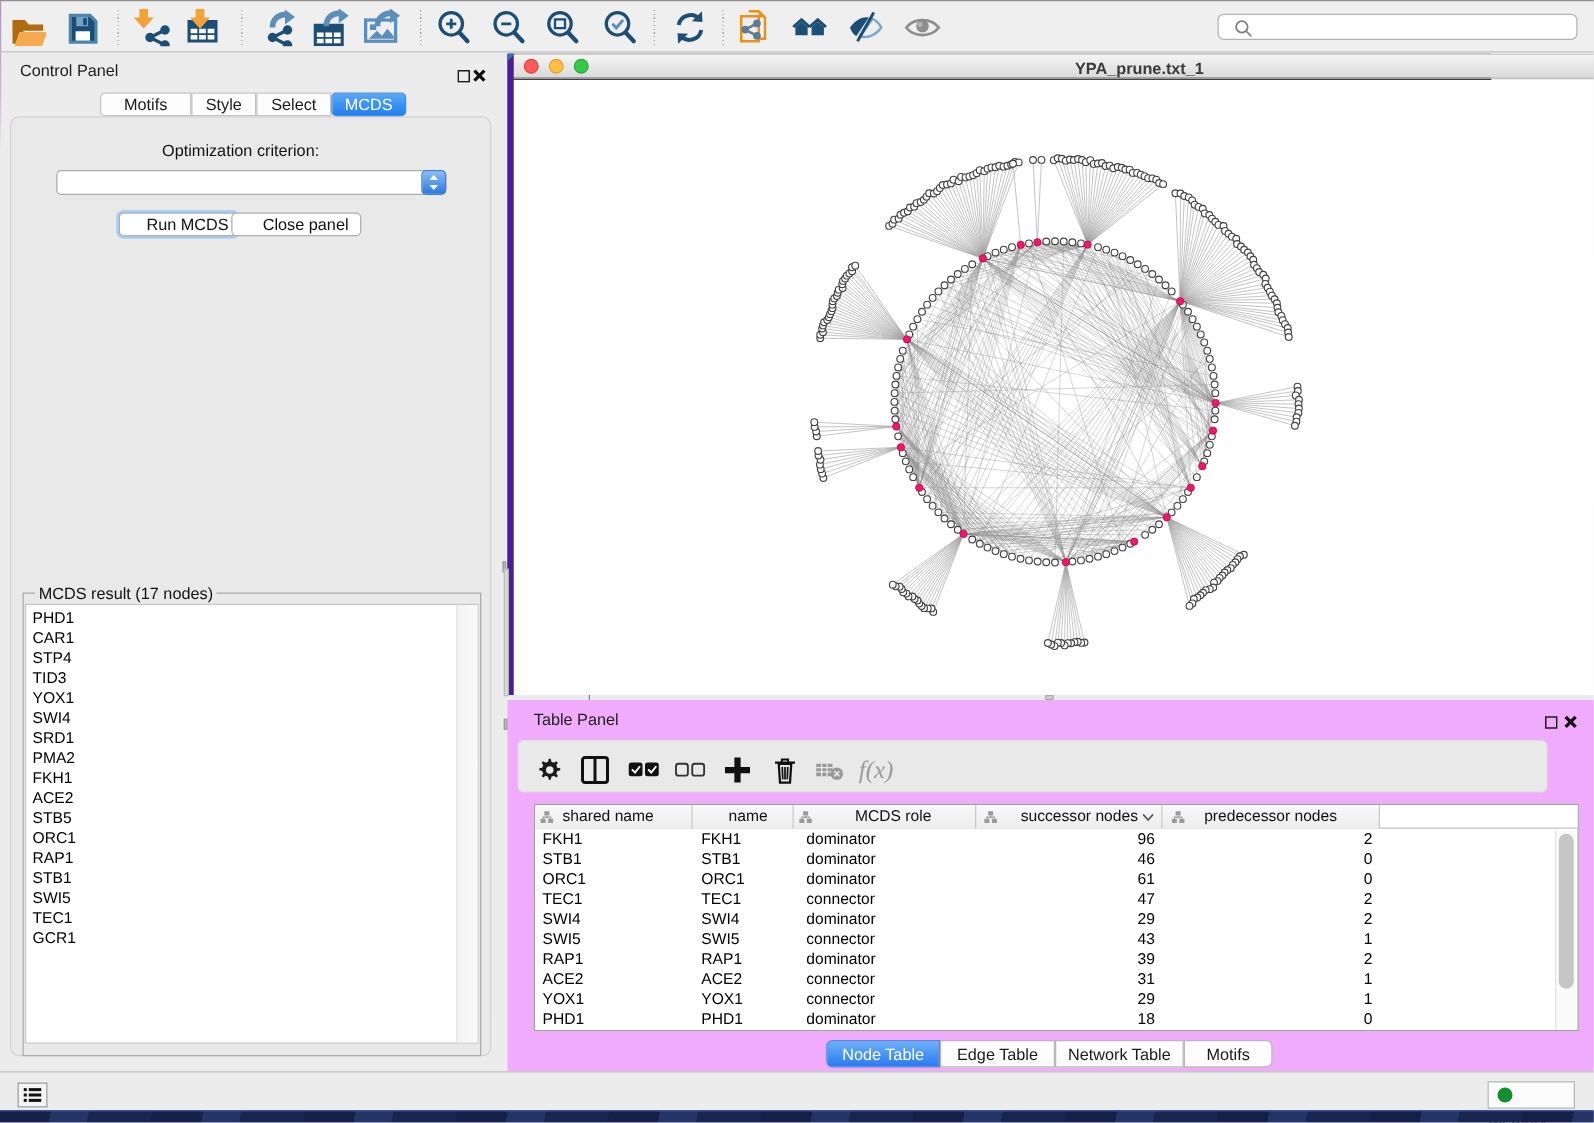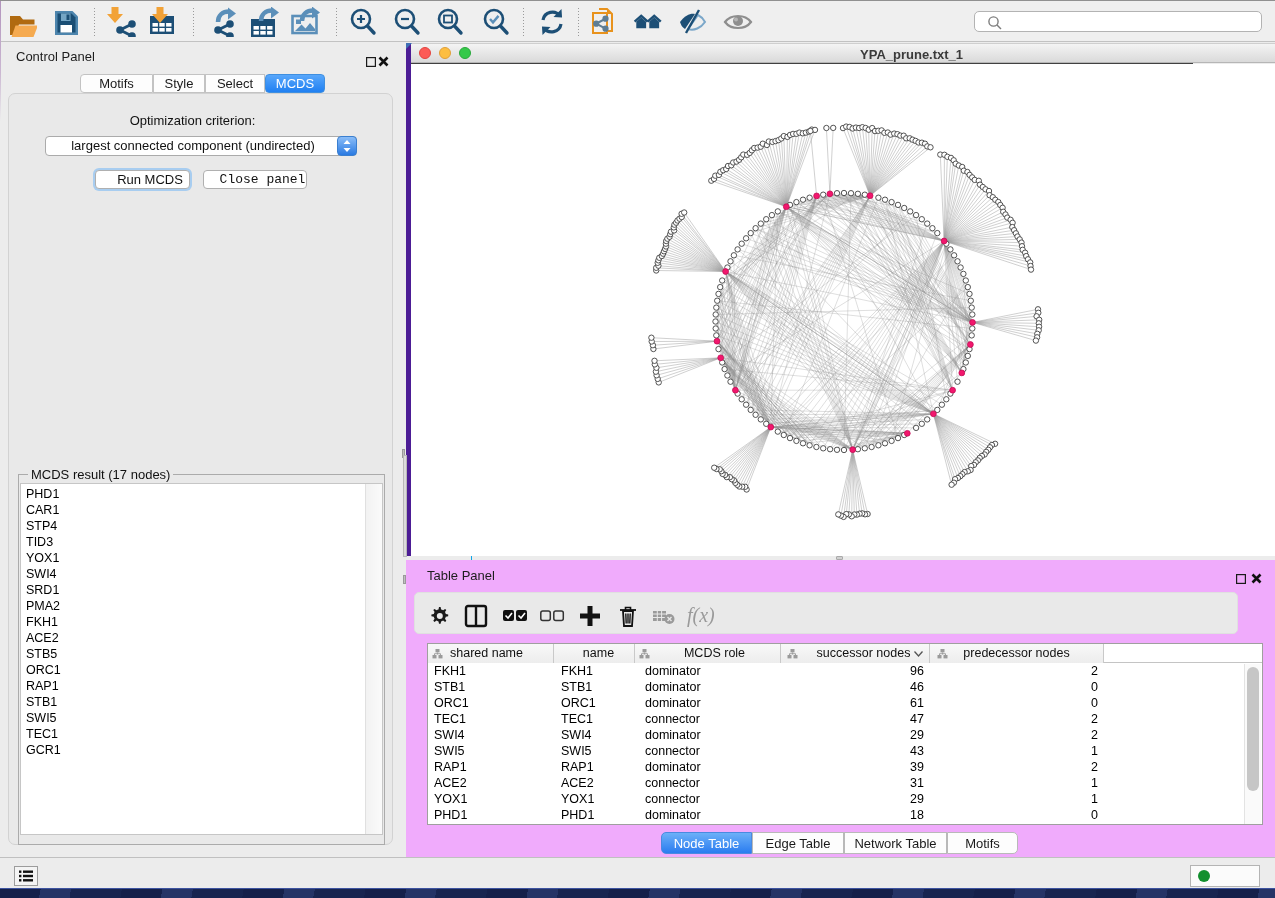--- a/index.html
+++ b/index.html
@@ -16,21 +16,21 @@
 #cp-tabs{position:absolute;left:80px;top:31px;height:19px;}
 .tab{position:absolute;top:0;height:19px;border:1px solid #c3c3c3;background:#fdfdfd;font-size:13px;color:#1a1a1a;text-align:center;line-height:18px;}
 .tab.sel{background:linear-gradient(#58a7fb,#2080f2);color:#fff;border-color:#3f8fe0;border-radius:4px;}
 #cp-content{position:absolute;left:8px;top:50px;width:385px;height:752px;background:#e9e9e9;border:1px solid #d2d2d2;border-radius:7px;}
 #optlabel{position:absolute;left:0;top:70px;width:385px;text-align:center;font-size:13px;color:#111;}
 #combo{position:absolute;left:45px;top:93px;width:312px;height:20px;background:#fff;border:1px solid #ababab;border-radius:4px;}
 #combo .txt{position:absolute;left:0;top:0;width:294px;height:18px;text-align:center;font-size:13px;line-height:18px;color:#111;}
 #combo .spin{position:absolute;right:-1px;top:-1px;width:20px;height:20px;border-radius:4px;background:linear-gradient(#8abdf8,#2a7ae2);border:1px solid #3a7fd0;}
 .btn{position:absolute;height:19px;background:#fff;border:1px solid #b0b0b0;border-radius:4px;font-size:13px;text-align:center;line-height:17px;color:#111;padding-left:15px;}
 #runbtn{left:95px;top:127px;width:95px;box-shadow:0 0 0 2px #a8cdf0;}
-#closebtn{left:203px;top:127px;width:104px;font-family:Liberation Mono, monospace;}
+#closebtn{left:185px;top:127px;width:104px;}
 #fieldset{position:absolute;left:18px;top:431px;width:367px;height:371px;border:1px solid #ababab;}
 #fieldset .legend{position:absolute;left:9px;top:-8px;background:#e9e9e9;padding:0 3px;font-size:13px;color:#111;}
 #listbox{position:absolute;left:1px;top:8px;width:363px;height:352px;background:#fff;border:1px solid #c6c6c6;}
 #listbox .items{position:absolute;left:5px;top:2px;font-size:12.5px;line-height:16px;color:#000;}
 #listbox .sbar{position:absolute;right:0;top:0;width:17px;height:100%;background:linear-gradient(to right,#f2f2f2,#fafafa);border-left:1px solid #e0e0e0;}
 
 #statusbar{left:0;top:857px;width:1275px;height:31px;background:#ececec;border-top:1px solid #c0c0c0;}
 #listbtn{position:absolute;left:14px;top:8px;width:24px;height:20px;background:#f4f4f4;border:1px solid #9c9c9c;}
 #membtn{position:absolute;left:1190px;top:7px;width:70px;height:22px;background:#fbfbfb;border:1px solid #b4b4b4;font-size:13px;color:#111;line-height:20px;}
 #wallpaper{left:0;top:888px;width:1275px;height:10px;background:repeating-linear-gradient(100deg,#15204a 0 40px,#253466 40px 70px,#182550 70px 120px),linear-gradient(#101a40,#2a3a6c);border-top:1px solid #3d53a0;}
@@ -215,21 +215,20 @@
       </svg></div>
 <div id="cp-content"></div>
 <div id="cp-tabs">
       <div class="tab" style="left:0px;width:73px;border-radius:4px 0 0 4px;">Motifs</div>
       <div class="tab" style="left:73px;width:52px;">Style</div>
       <div class="tab" style="left:125px;width:60px;">Select</div>
       <div class="tab sel" style="left:185px;width:60px;">MCDS</div>
     </div>
 <div id="optlabel">Optimization criterion:</div>
 <div id="combo">
-      <div class="txt">largest connected component (undirected)</div>
       <div class="spin">
         <svg width="18" height="18" viewBox="0 0 18 18" style="position:absolute;left:0px;top:0px">
           <path d="M9 3 l3.5 4 h-7z" fill="#fff"></path>
           <path d="M9 15 l3.5-4 h-7z" fill="#fff"></path>
         </svg>
       </div>
     </div>
 <div class="btn" id="runbtn">Run MCDS</div>
 <div class="btn" id="closebtn">Close panel</div>
 <div id="fieldset">

